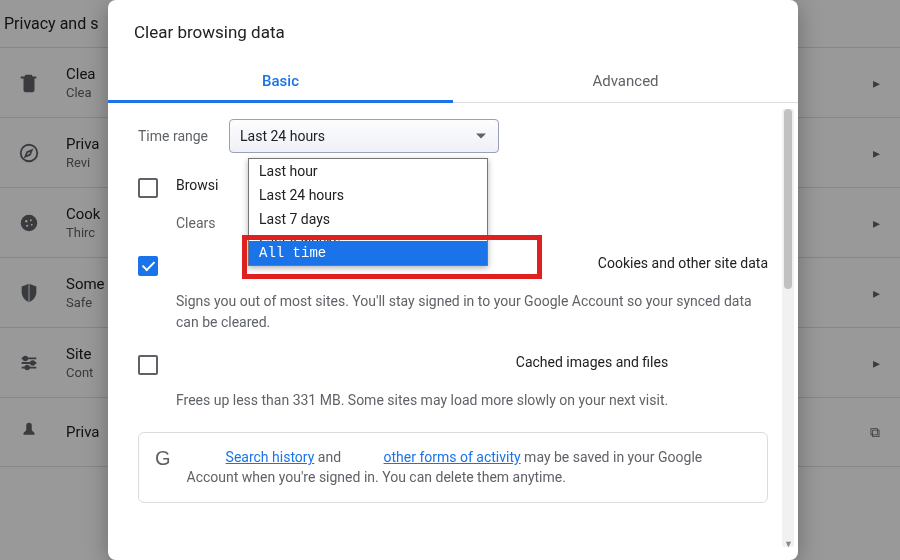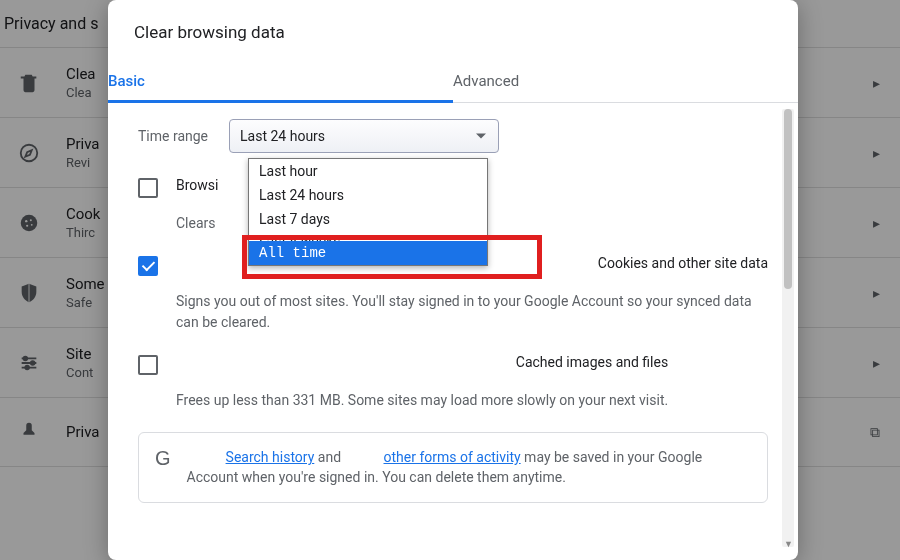--- a/index.html
+++ b/index.html
@@ -64,21 +64,21 @@
     padding: 22px 14px 18px 26px;
     color: #202124;
   }
   .tabs {
     display: flex;
     border-bottom: 1px solid #dadce0;
     position: relative;
   }
   .tab {
     flex: 1;
-    text-align: left;
+    text-align: center;
     padding: 12px 0;
     font-size: 15px;
     color: #5f6368;
     cursor: pointer;
   }
   .tab.active { color: #1a73e8; font-weight: 500; }
   .tab-ind {
     position: absolute; bottom: -1px; left: 0;
     width: 50%; height: 3px; background: #1a73e8;
   }

